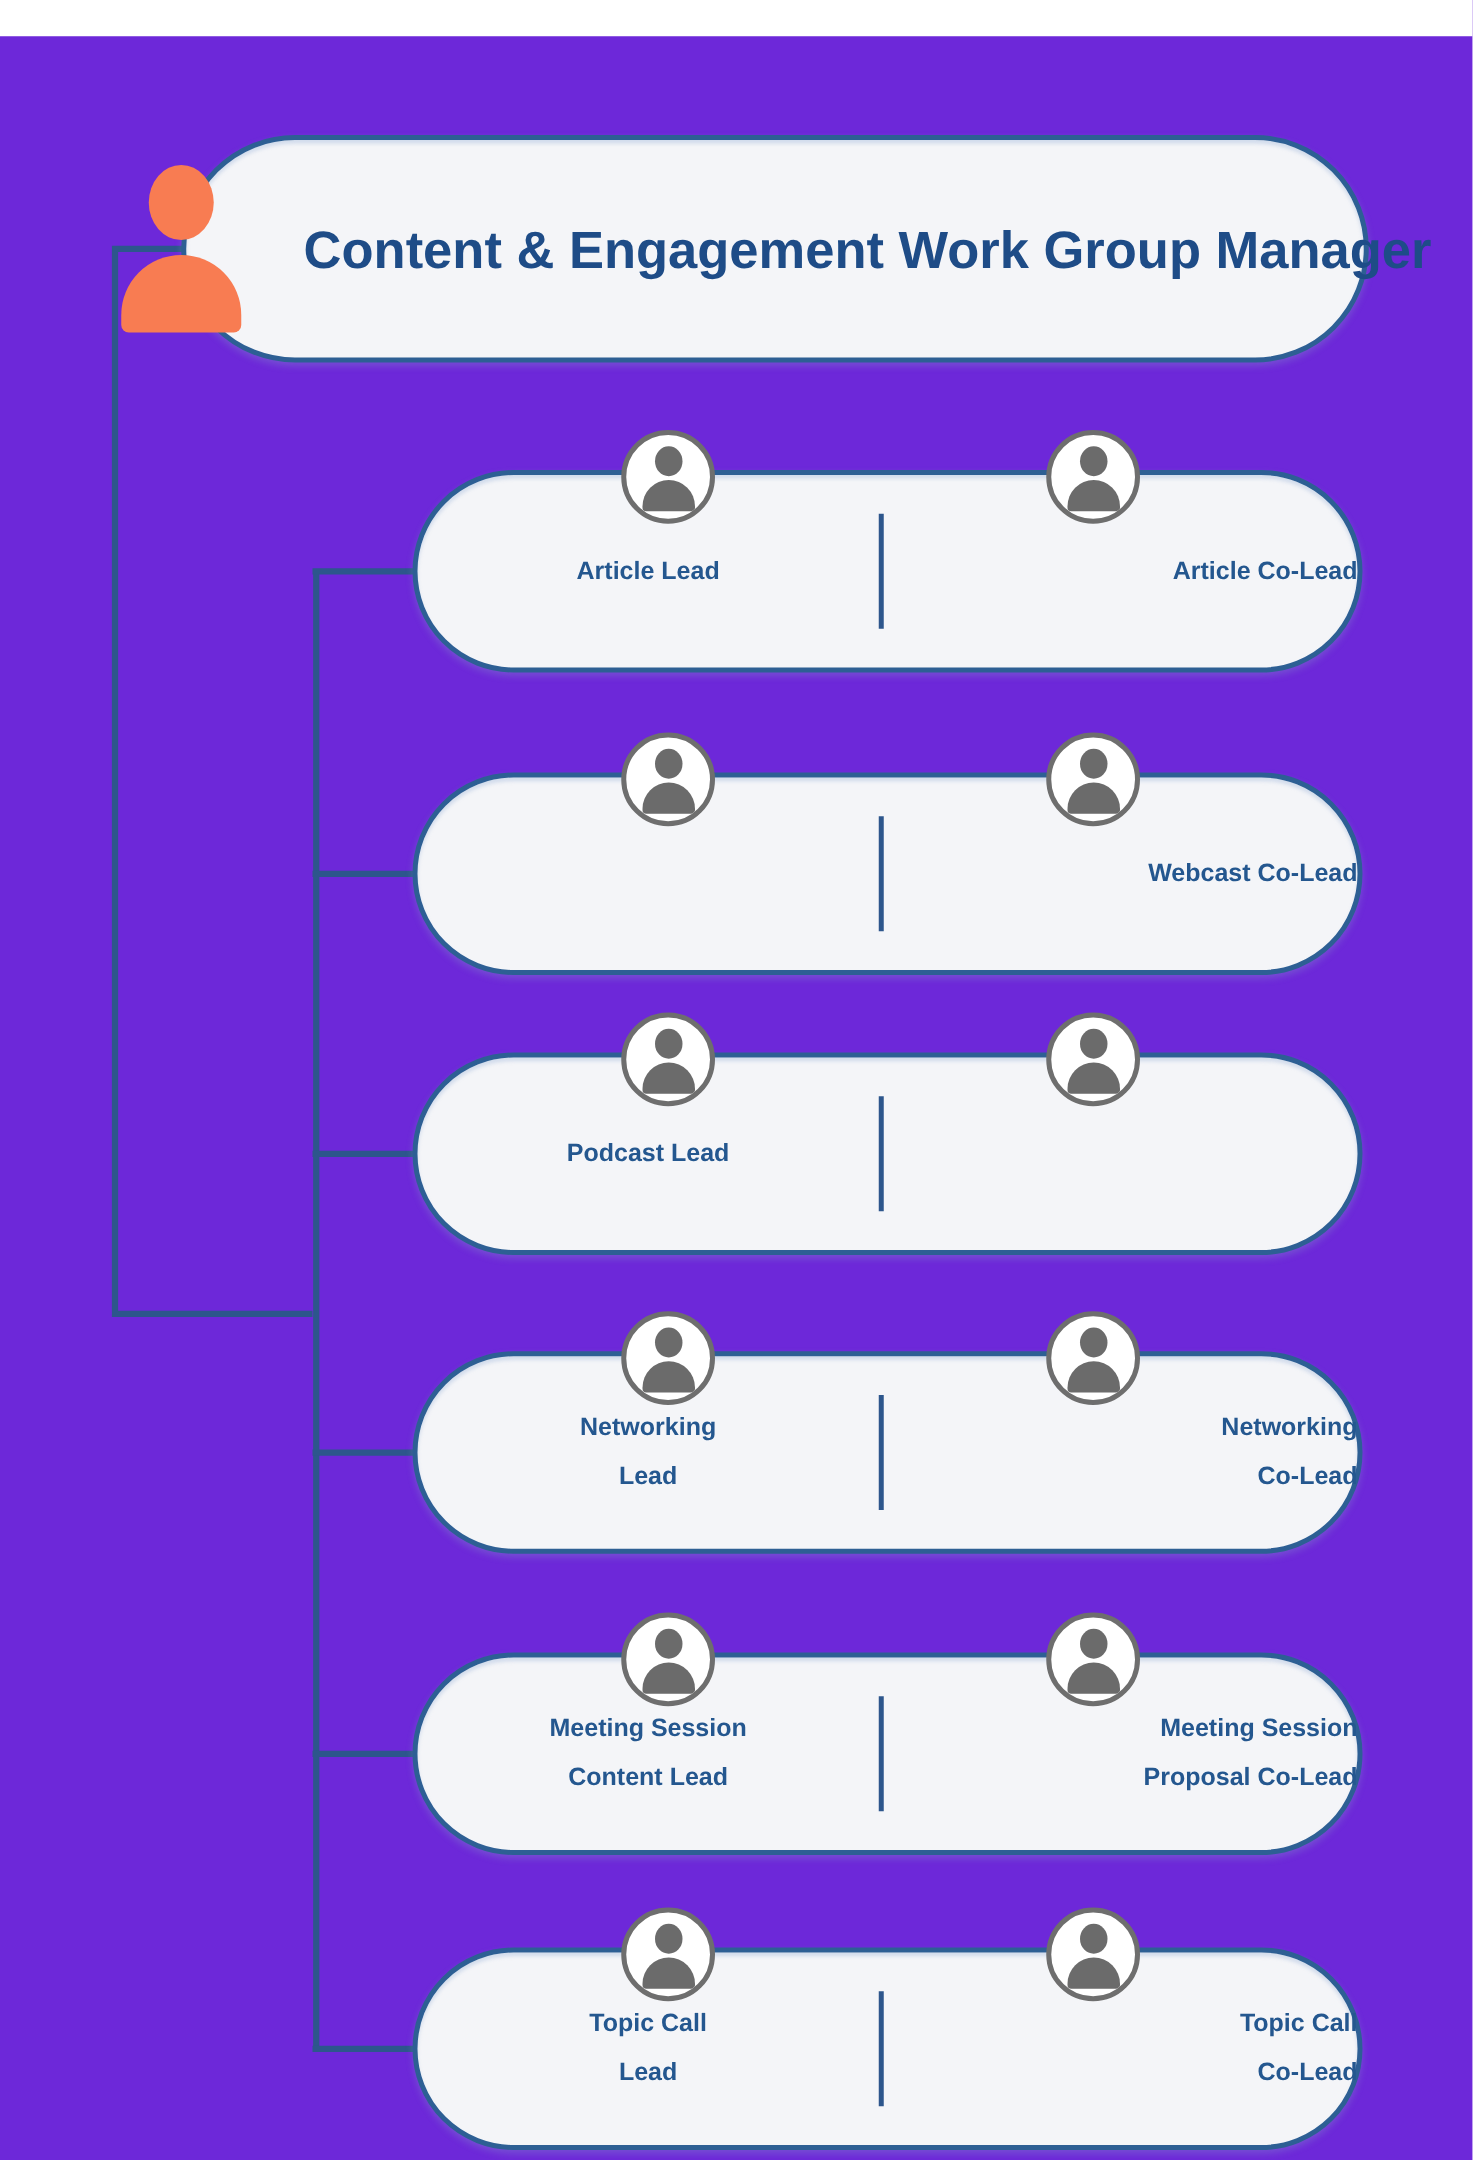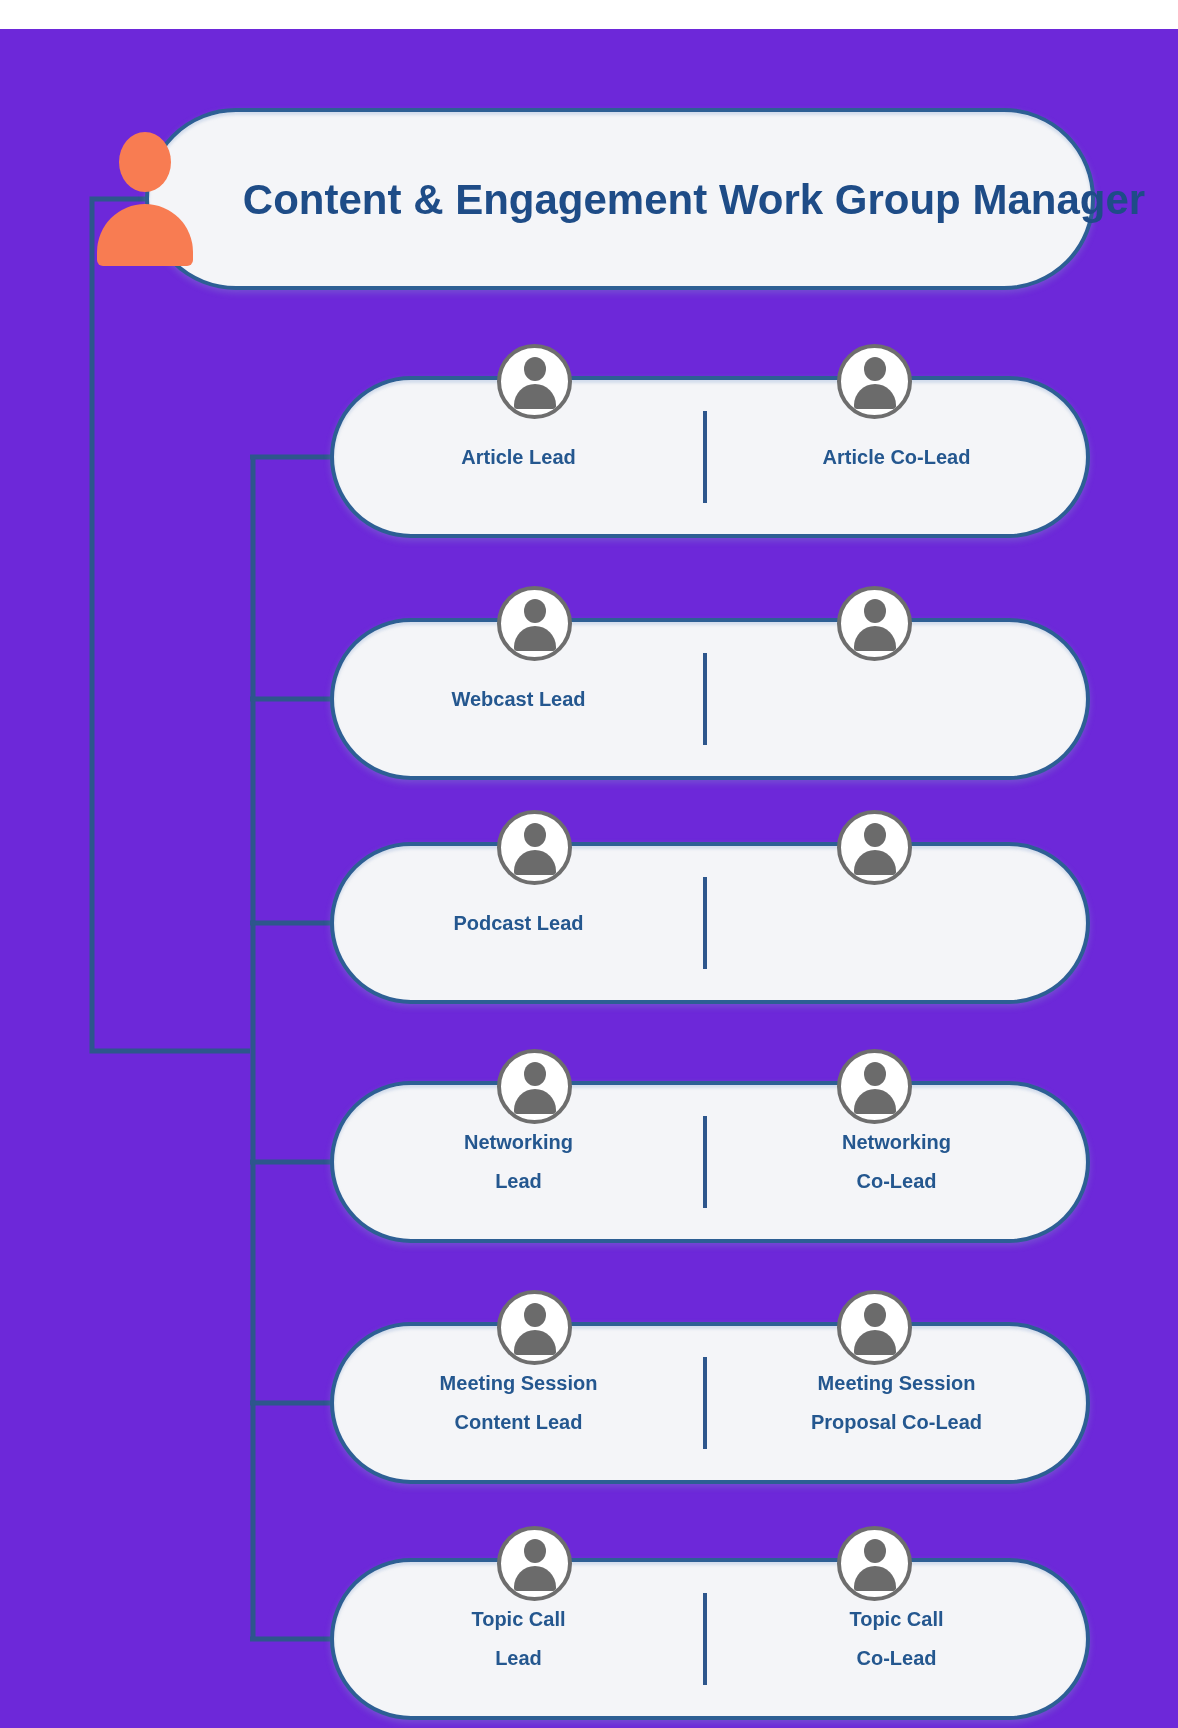--- a/index.html
+++ b/index.html
@@ -41,21 +41,21 @@
   .manager-title{
     color:#1e4c87;font-weight:700;font-size:42px;line-height:53px;text-align:center;white-space:nowrap;
   }
   
   .cell{
     position:absolute;top:0;height:100%;
     display:flex;flex-direction:column;align-items:center;justify-content:center;
     color:#24578f;font-weight:700;font-size:20px;line-height:39px;text-align:center;
   }
   .cell-left{left:0;width:369px;}
-  .cell-right{left:373px;right:0;}
+  .cell-right{left:373px;right:0;align-items:flex-end;}
   .cell span{display:block;}
   .v-divider{
     position:absolute;left:369px;top:50%;transform:translateY(-50%);
     width:4px;height:92px;background:#2d568c;
   }
   
   .avatar{
     position:absolute;top:-36px;width:75px;height:75px;box-sizing:border-box;
     background:#ffffff;border:4px solid #6e6e6e;border-radius:50%;overflow:hidden;z-index:3;
   }
@@ -119,25 +119,25 @@
 
   <div class="pill row-pill r2">
     <span class="avatar avatar-left">
         <span class="p-head"></span>
         <span class="p-body"></span>
       </span>
     <span class="avatar avatar-right">
         <span class="p-head"></span>
         <span class="p-body"></span>
       </span>
-    <div class="cell cell-left">
-      <span>Webcast Lead</span>
-      <span></span>
-    </div>
-    <div class="v-divider"></div>
+    <div class="v-divider"></div>
+    <div class="cell cell-right">
+      <span>Webcast Co-Lead</span>
+      <span></span>
+    </div>
   </div>
 
   <div class="pill row-pill r3">
     <span class="avatar avatar-left">
         <span class="p-head"></span>
         <span class="p-body"></span>
       </span>
     <span class="avatar avatar-right">
         <span class="p-head"></span>
         <span class="p-body"></span>

